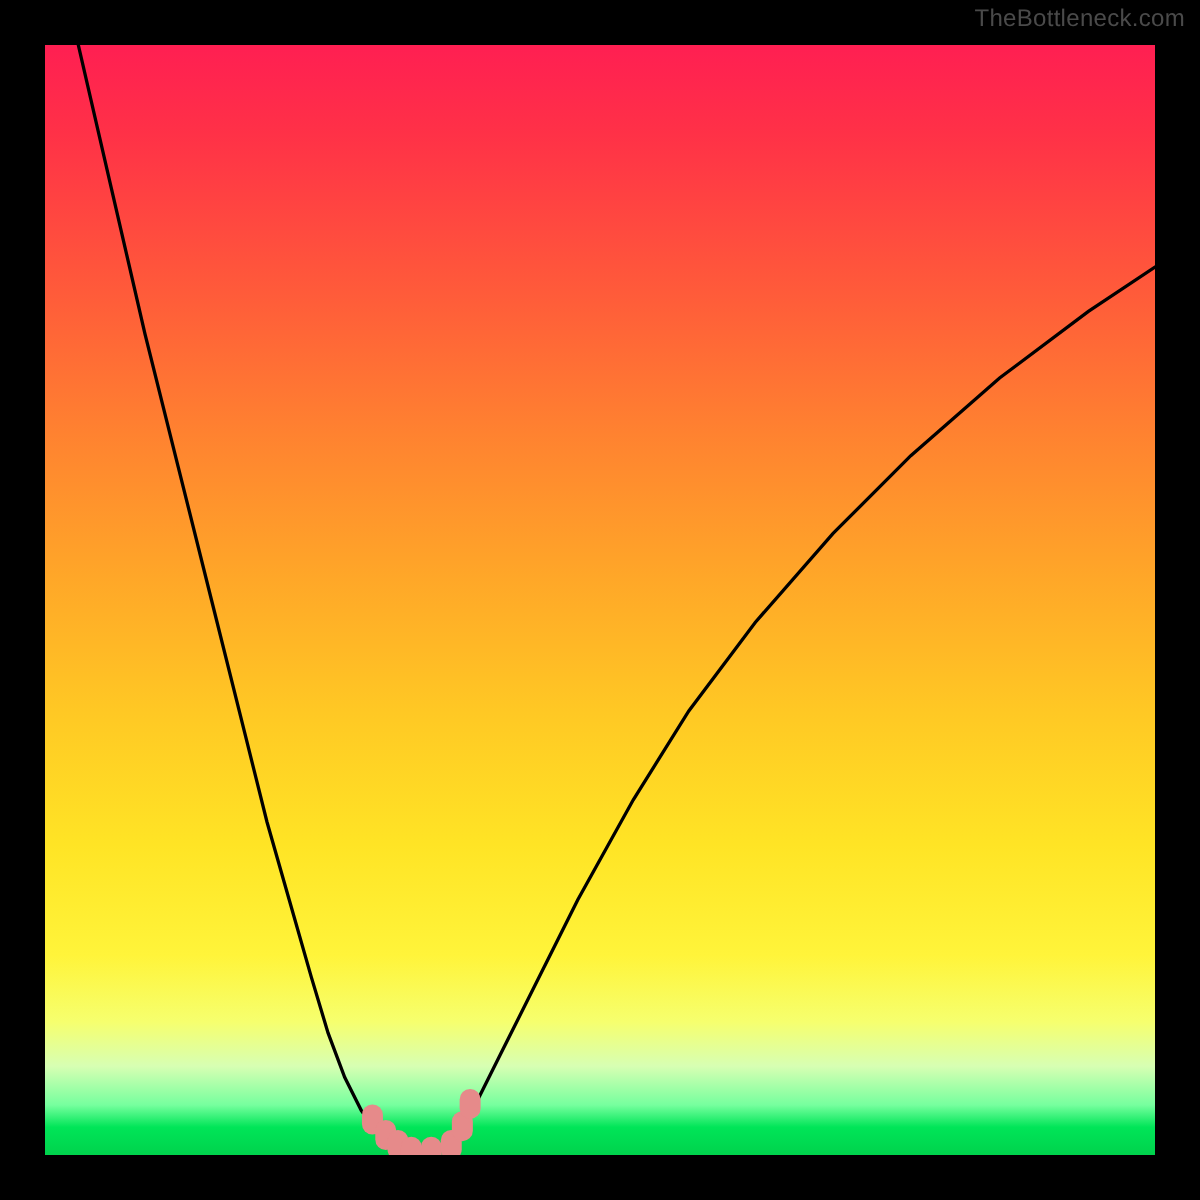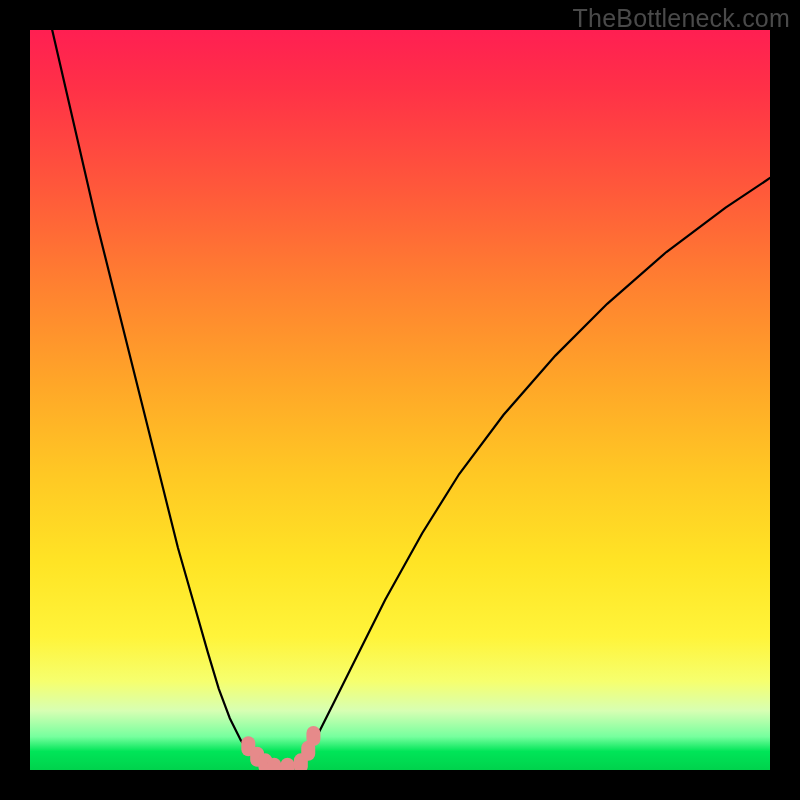--- a/index.html
+++ b/index.html
@@ -15,21 +15,21 @@
     position: relative;
     width: 800px;
     height: 800px;
     background: #000;
   }
   .watermark {
     position: absolute;
     top: 4px;
     right: 10px;
     color: #4a4a4a;
-    font-size: 25px;
+    font-size: 16px;
     font-weight: 500;
     letter-spacing: 0.2px;
     z-index: 30;
   }
   .plot {
     position: absolute;
     left: 30px;
     top: 30px;
     width: 740px;
     height: 740px;

